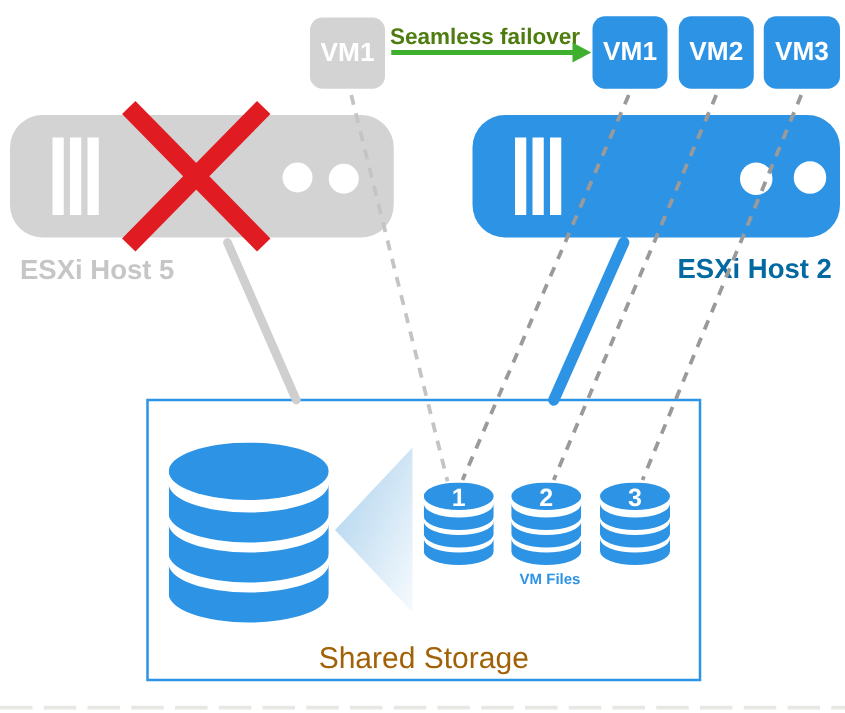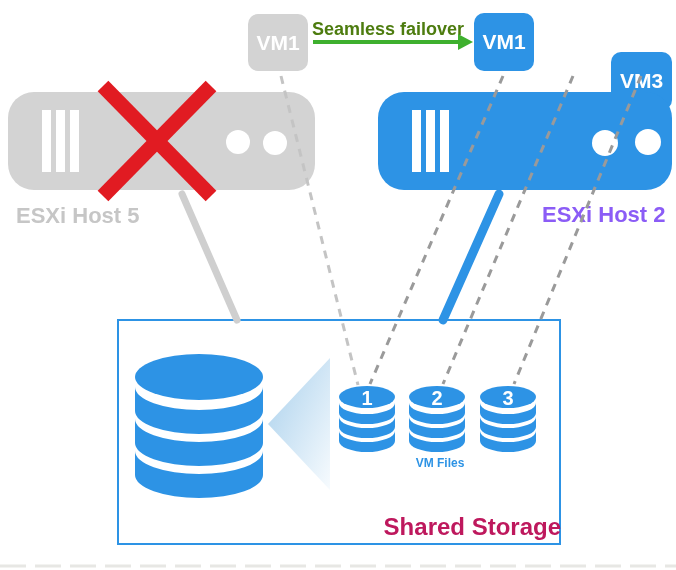--- a/index.html
+++ b/index.html
@@ -19,56 +19,59 @@
   .server{position:absolute;height:98px;top:92px;}
   .server-body{position:absolute;inset:0;border-radius:26px;}
   .srv-gray .server-body{background:#d3d3d3;}
   .srv-blue .server-body{background:#2d93e5;}
   .slots{position:absolute;left:34px;top:18px;display:flex;gap:5px;}
   .slot{width:9px;height:62px;background:#ffffff;}
   .btn{position:absolute;border-radius:50%;background:#ffffff;}
   
   .hostlabel{position:absolute;font-weight:bold;font-size:22px;white-space:nowrap;}
   .lbl-gray{color:#c6c6c6;left:16px;top:203px;}
-  .lbl-blue{color:#8b5cf6;left:542px;top:202px;}
+  .lbl-blue{color:#0369a1;left:542px;top:202px;}
   .failover-label{
     position:absolute;left:306px;top:19px;width:164px;text-align:center;
     font-weight:bold;font-size:18px;color:#4d7c0f;white-space:nowrap;
   }
   
   .storage-box{
     position:absolute;left:117px;top:319px;width:444px;height:226px;
     border:2px solid #2d93e5;background:#ffffff;box-sizing:border-box;
   }
   .cyl{position:absolute;}
   .vmfiles-label{
     position:absolute;left:378px;top:456px;width:124px;text-align:center;
     font-weight:bold;font-size:12px;color:#2d93e5;
   }
   .storage-title{
-    position:absolute;left:117px;top:513px;width:444px;text-align:right;
-    font-weight:bold;font-size:24px;color:#be185d;
+    position:absolute;left:117px;top:513px;width:444px;text-align:center;
+    font-weight:normal;font-size:24px;color:#a16207;
   }
   .overlay{position:absolute;left:0;top:0;width:676px;height:570px;pointer-events:none;z-index:10;}
 </style>
 </head>
 <body>
 
 <div class="stage">
 
   <div class="vmbox vm-gray">
     <span>VM1</span>
   </div>
 
   <div class="failover-label">Seamless failover</div>
 
   <div class="vmbox vm-blue" style="left:474px;">
     <span>VM1</span>
   </div>
-  <div class="vmbox vm-blue" style="left:611px;width:61px;margin-top:39px;">
+  <div class="vmbox vm-blue" style="left:543px;">
+    <span>VM2</span>
+  </div>
+  <div class="vmbox vm-blue" style="left:611px;width:61px;">
     <span>VM3</span>
   </div>
 
   <div class="server srv-gray" style="left:8px;width:307px;">
     <div class="server-body"></div>
     <div class="slots">
       <div class="slot"></div>
       <div class="slot"></div>
       <div class="slot"></div>
     </div>

